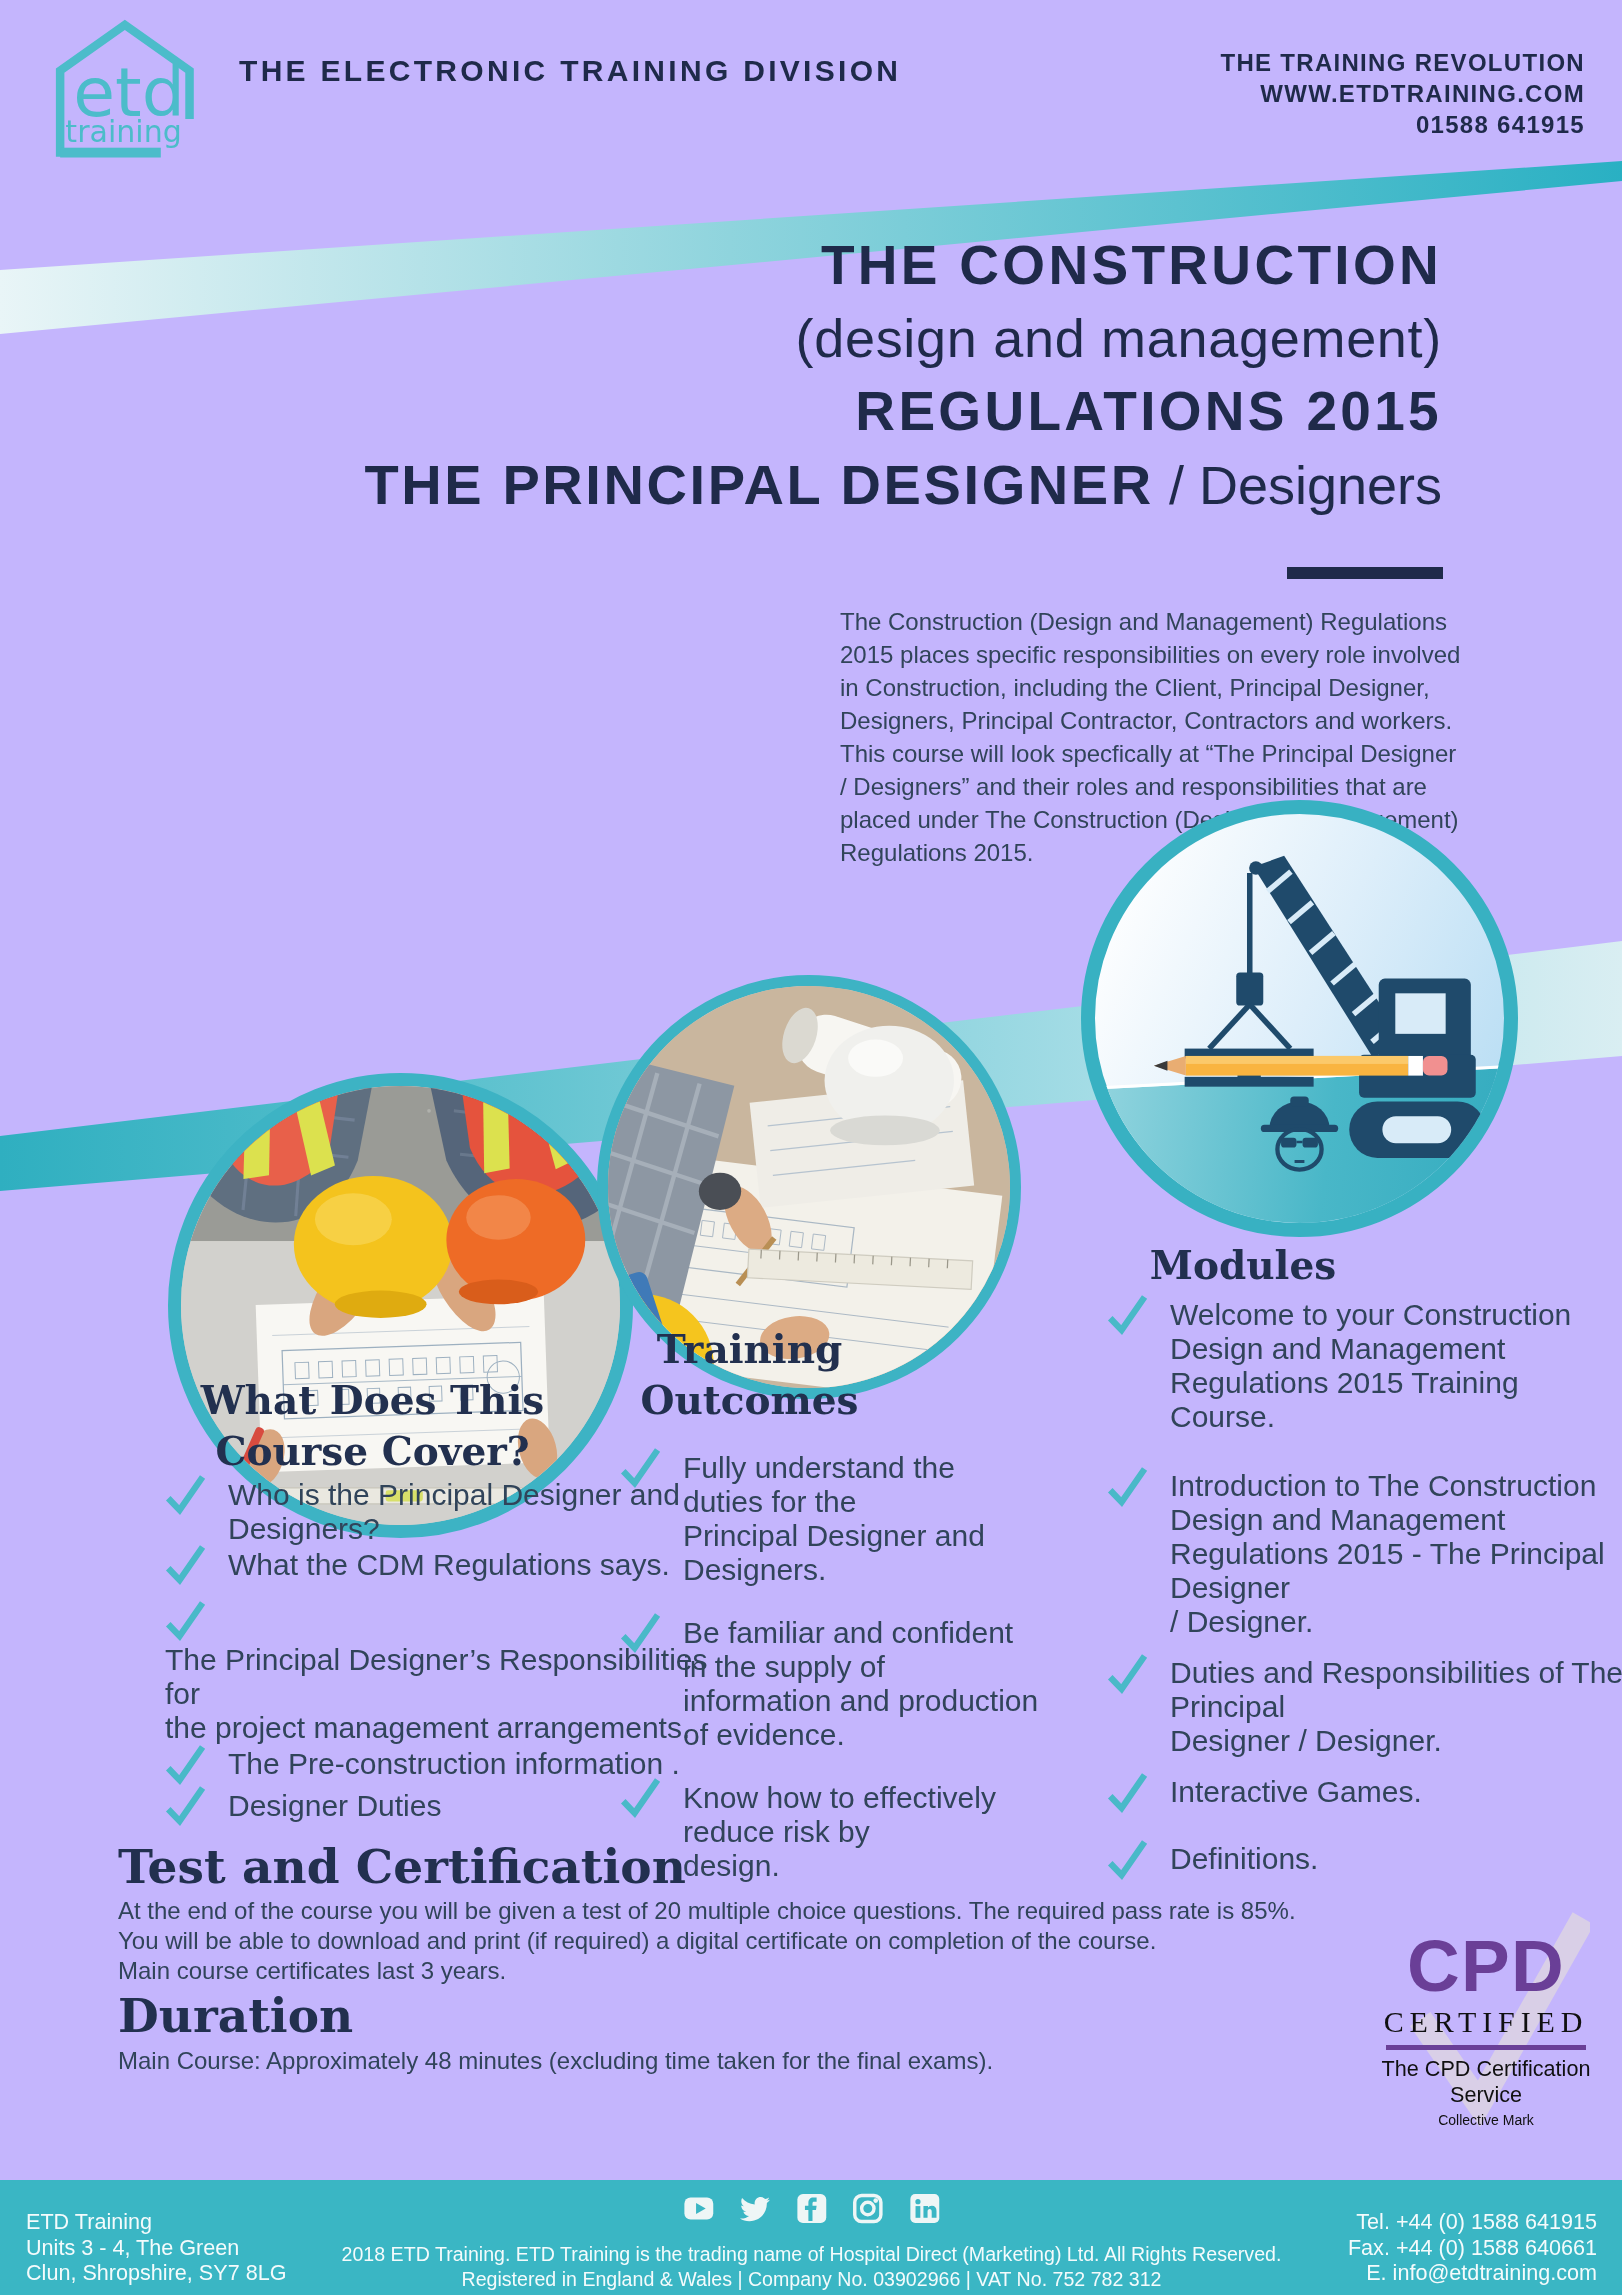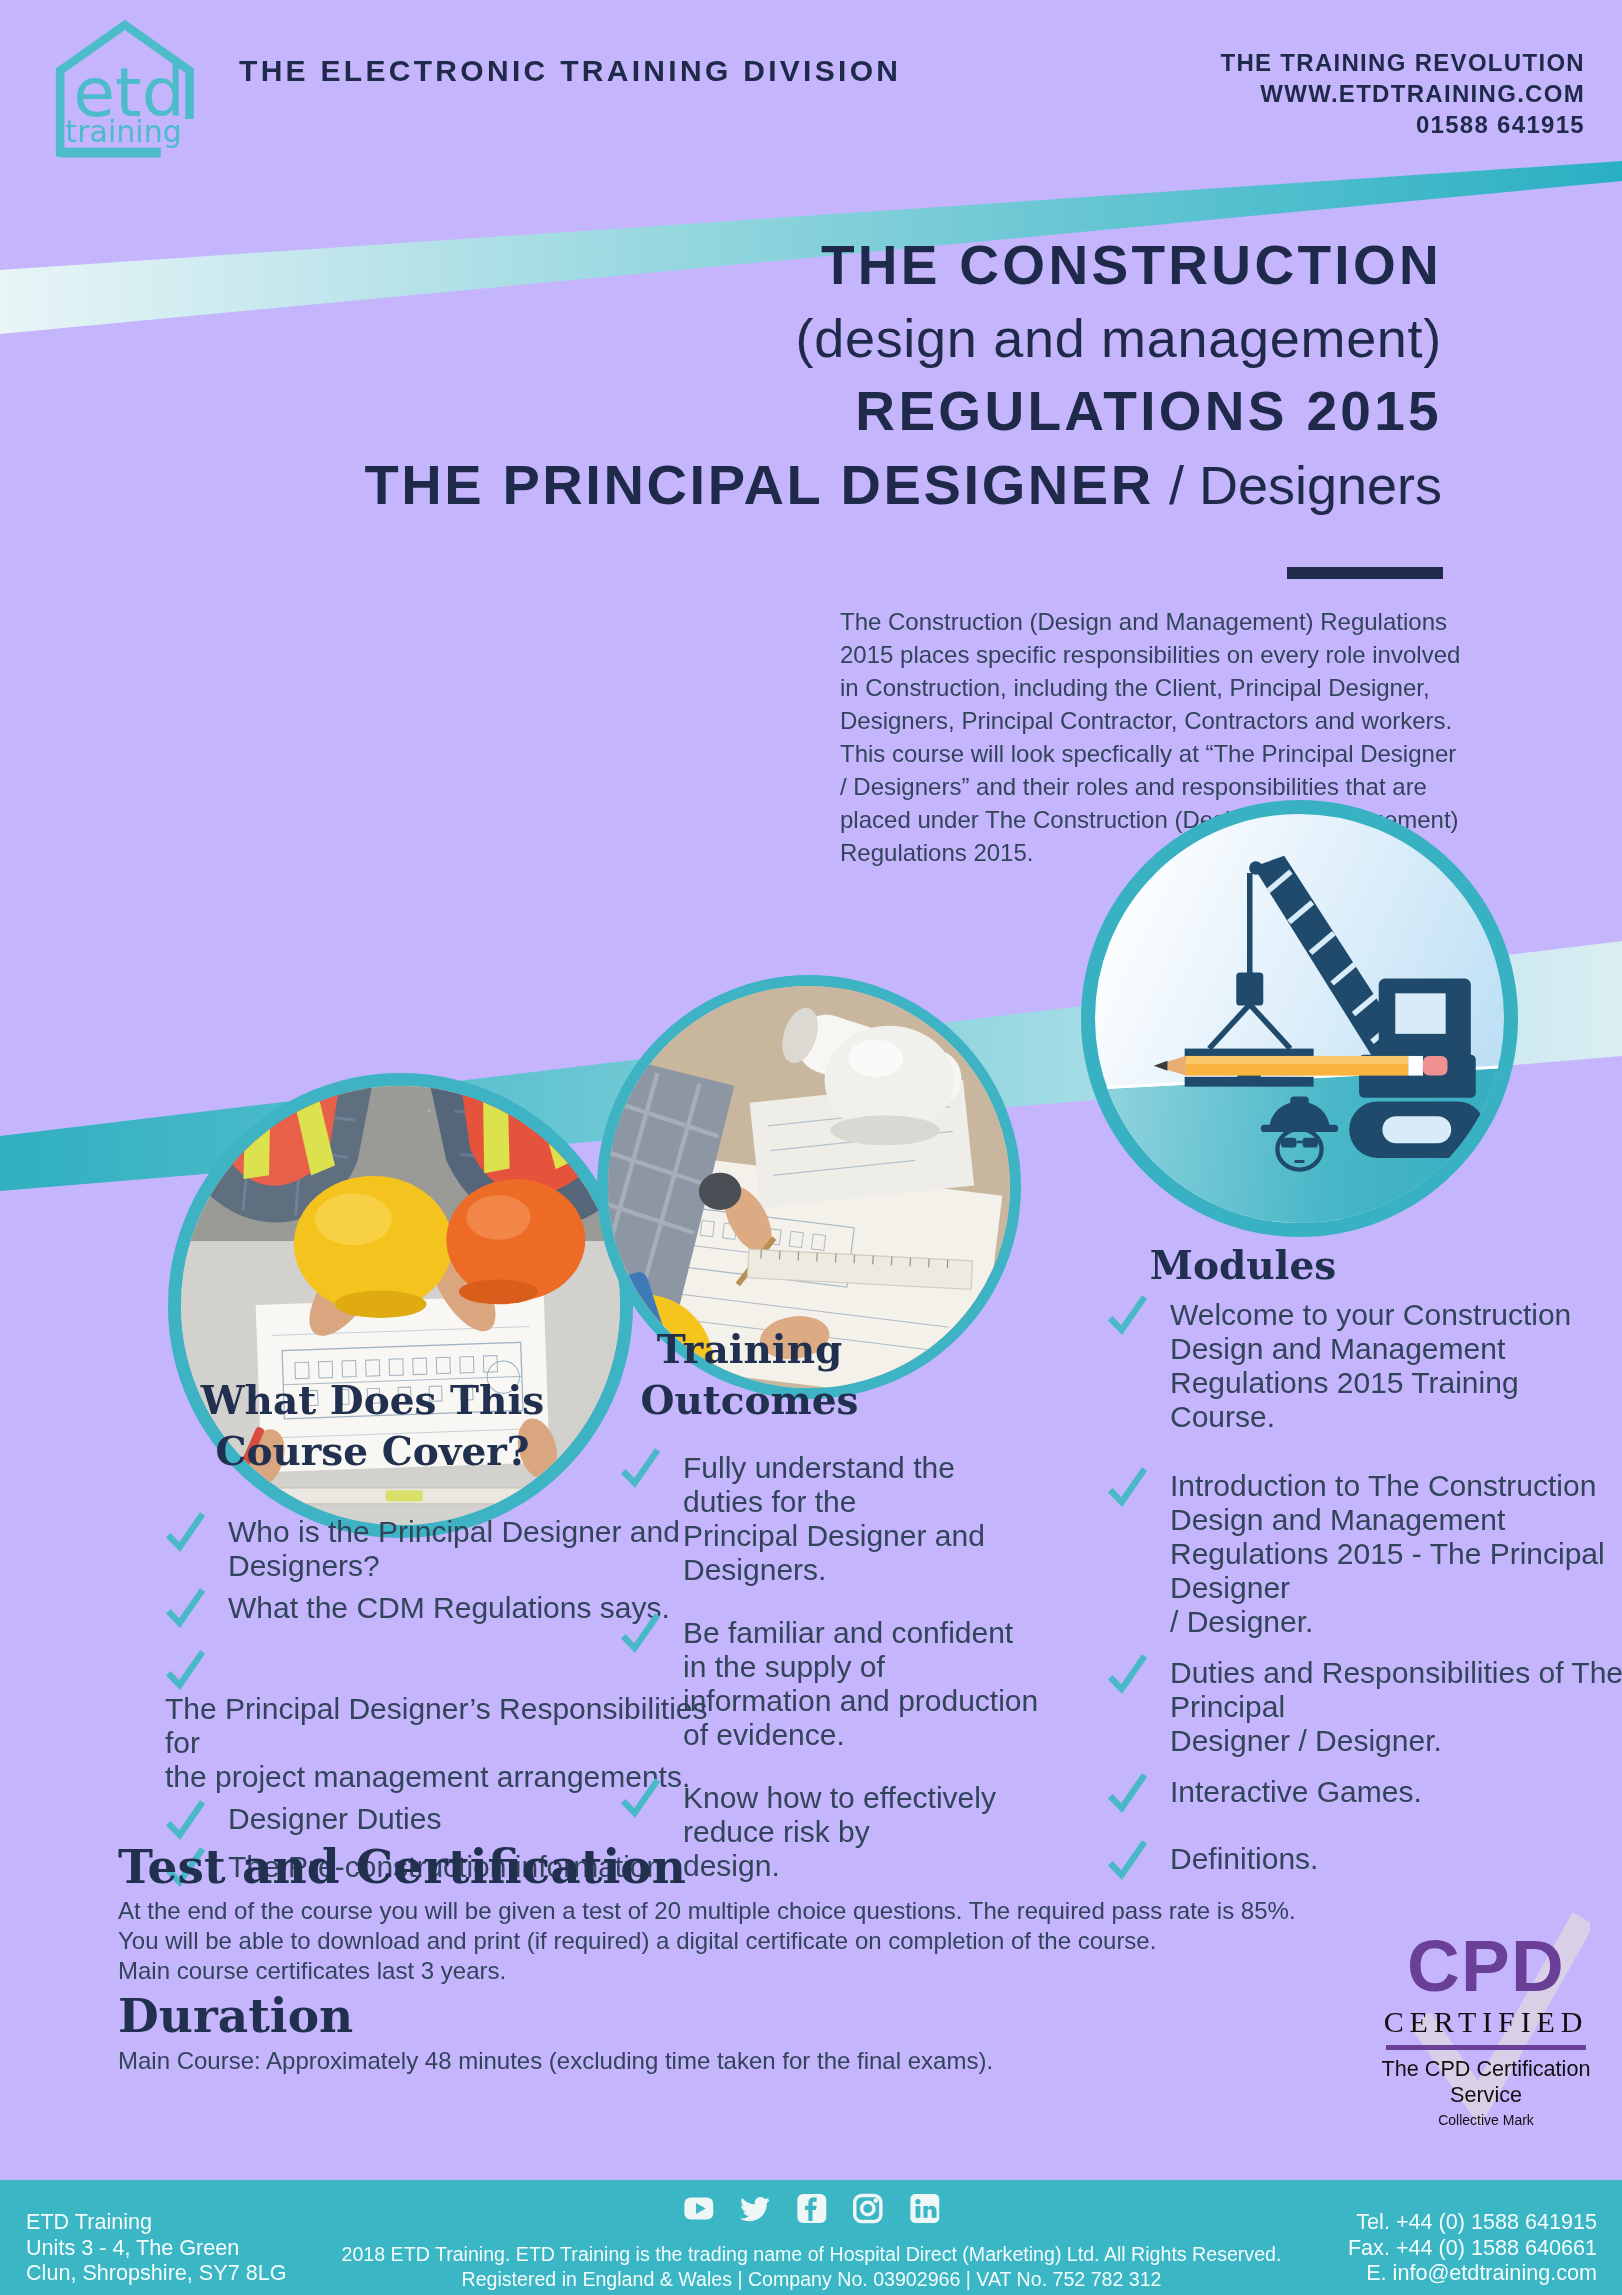--- a/index.html
+++ b/index.html
@@ -50,21 +50,21 @@
   .section-heading{position:absolute;font-family:"DejaVu Serif","Liberation Serif",serif;font-weight:700;
         color:#22304f;text-align:center;white-space:pre-line;}
   #cc-heading{left:124px;top:1375px;width:497px;font-size:39px;line-height:51px;}
   #to-heading{left:563px;top:1324px;width:373px;font-size:39px;line-height:51px;}
   #mod-heading{left:1060px;top:1242px;width:366px;font-size:39px;line-height:46px;}
 
   .check-list{position:absolute;display:flex;flex-direction:column;}
   .check-item{display:flex;align-items:flex-start;}
   .check-item .chk{flex:none;width:42px;height:42px;margin-right:21px;margin-top:-2.6px;}
   .check-item .txt{font-size:30px;line-height:34px;color:#31445a;white-space:pre-line;}
-  #cc-list{left:165px;top:1478px;width:563px;gap:8px;margin-top:37px;}
+  #cc-list{left:165px;top:1478px;width:563px;gap:2px;}
   #cc-list .check-item:nth-child(3){margin-top:14.4px;flex-direction:column;}
   #to-list{left:620px;top:1451px;width:419px;gap:29px;}
   #mod-list{left:1107px;top:1298px;width:523px;gap:17px;}
   #mod-list .check-item:nth-child(2){margin-top:18.3px;}
   #mod-list .check-item:nth-child(5){margin-top:10.5px;}
 
   
   #test-heading,#duration-heading{position:absolute;left:118px;font-family:"DejaVu Serif","Liberation Serif",serif;
         font-weight:700;color:#22304f;font-size:47px;}
   #test-heading{top:1839px;}
@@ -340,27 +340,27 @@
       <svg class="chk" viewBox="0 0 40 40">
           <path d="M3 21 L13 33 L37 3" fill="none" stroke="#49b9c8" stroke-width="6" transform="rotate(-4 20 20)"></path>
         </svg>
       <div class="txt">The Principal Designer’s Responsibilities for
 the project management arrangements.</div>
     </div>
     <div class="check-item">
       <svg class="chk" viewBox="0 0 40 40">
           <path d="M3 21 L13 33 L37 3" fill="none" stroke="#49b9c8" stroke-width="6" transform="rotate(-4 20 20)"></path>
         </svg>
+      <div class="txt">The Pre-construction information .</div>
+    </div>
+    <div class="check-item">
+      <svg class="chk" viewBox="0 0 40 40">
+          <path d="M3 21 L13 33 L37 3" fill="none" stroke="#49b9c8" stroke-width="6" transform="rotate(-4 20 20)"></path>
+        </svg>
       <div class="txt">Designer Duties</div>
-    </div>
-    <div class="check-item">
-      <svg class="chk" viewBox="0 0 40 40">
-          <path d="M3 21 L13 33 L37 3" fill="none" stroke="#49b9c8" stroke-width="6" transform="rotate(-4 20 20)"></path>
-        </svg>
-      <div class="txt">The Pre-construction information .</div>
     </div>
   </div>
 
   <div class="check-list" id="to-list">
     <div class="check-item">
       <svg class="chk" viewBox="0 0 40 40">
           <path d="M3 21 L13 33 L37 3" fill="none" stroke="#49b9c8" stroke-width="6" transform="rotate(-4 20 20)"></path>
         </svg>
       <div class="txt">Fully understand the duties for the
 Principal Designer and Designers.</div>

